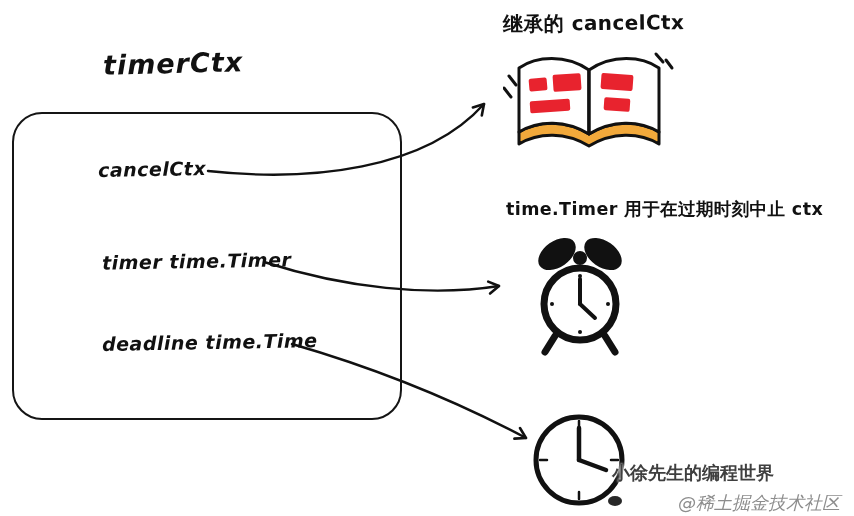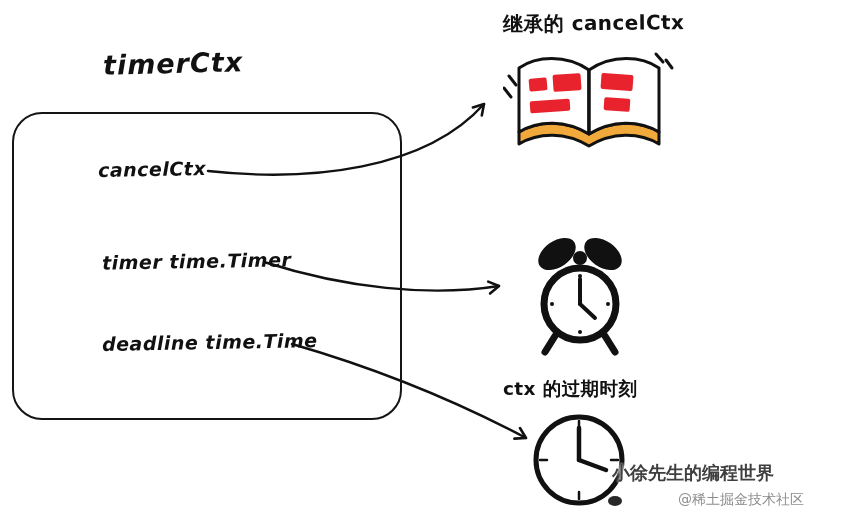--- a/index.html
+++ b/index.html
@@ -67,24 +67,25 @@
     font-size: 18px;
     font-weight: 600;
     color: #3f3f3f;
     text-shadow: 0 0 3px #fff, 0 0 3px #fff;
     white-space: nowrap;
     text-align: right;
   }
   .wm2 {
     position: absolute;
     left: 678px; top: 491px;
-    font-size: 14px;
+    font-size: 18px;
     color: #8d8d8d;
     text-shadow: 0 0 3px #fff, 0 0 3px #fff;
     white-space: nowrap;
+    font-style: italic;
   }
 </style>
 </head>
 <body>
 
 <div class="canvas">
 
   <svg class="arrows" width="854" height="516" viewBox="0 0 854 516">
     <defs>
       <marker id="ah" markerUnits="userSpaceOnUse" markerWidth="18" markerHeight="18" refX="12" refY="8" orient="auto">
@@ -124,20 +125,21 @@
       <rect x="26" y="32" width="18" height="13" rx="2" transform="rotate(-5 35 38)"></rect>
       <rect x="50" y="28" width="28" height="17" rx="2" transform="rotate(-4 64 36)"></rect>
       <rect x="27" y="54" width="40" height="12" rx="2" transform="rotate(-4 47 60)"></rect>
       <rect x="98" y="28" width="32" height="16" rx="2" transform="rotate(4 114 36)"></rect>
       <rect x="101" y="52" width="26" height="13" rx="2" transform="rotate(4 114 58)"></rect>
     </g>
 
     <path d="M86,24 L86,88" fill="none" stroke="#111" stroke-width="3"></path>
   </svg>
 
+  <div class="ann-label l2">time.Timer 用于在过期时刻中止 ctx</div>
   <svg class="icon alarm" width="110" height="135" viewBox="0 0 110 135">
 
     <ellipse cx="32" cy="28" rx="21" ry="13" fill="#111" transform="rotate(-35 32 28)"></ellipse>
     <ellipse cx="78" cy="28" rx="21" ry="13" fill="#111" transform="rotate(35 78 28)"></ellipse>
     <circle cx="55" cy="32" r="7" fill="#111"></circle>
 
     <g stroke="#111" stroke-width="7" stroke-linecap="round">
       <path d="M30,110 L20,126"></path>
       <path d="M80,110 L90,126"></path>
     </g>
@@ -150,21 +152,20 @@
       <circle cx="55" cy="106" r="2"></circle>
       <circle cx="27" cy="78" r="2"></circle>
     </g>
 
     <g stroke="#111" stroke-width="4" stroke-linecap="round">
       <path d="M55,78 L55,53"></path>
       <path d="M55,78 L70,92"></path>
     </g>
   </svg>
 
-  <div class="ann-label l3">ctx 的过期时刻</div>
   <svg class="icon clock" width="106" height="106" viewBox="0 0 106 106">
     <circle cx="52" cy="52" r="43" fill="#ffffff" stroke="#111" stroke-width="5"></circle>
     <g stroke="#111" stroke-width="2.5" stroke-linecap="round">
       <path d="M52,13 L52,20"></path>
       <path d="M84,52 L91,52"></path>
       <path d="M52,84 L52,91"></path>
       <path d="M13,52 L20,52"></path>
     </g>
     <g stroke="#111" stroke-width="4.5" stroke-linecap="round">
       <path d="M52,52 L52,20"></path>

